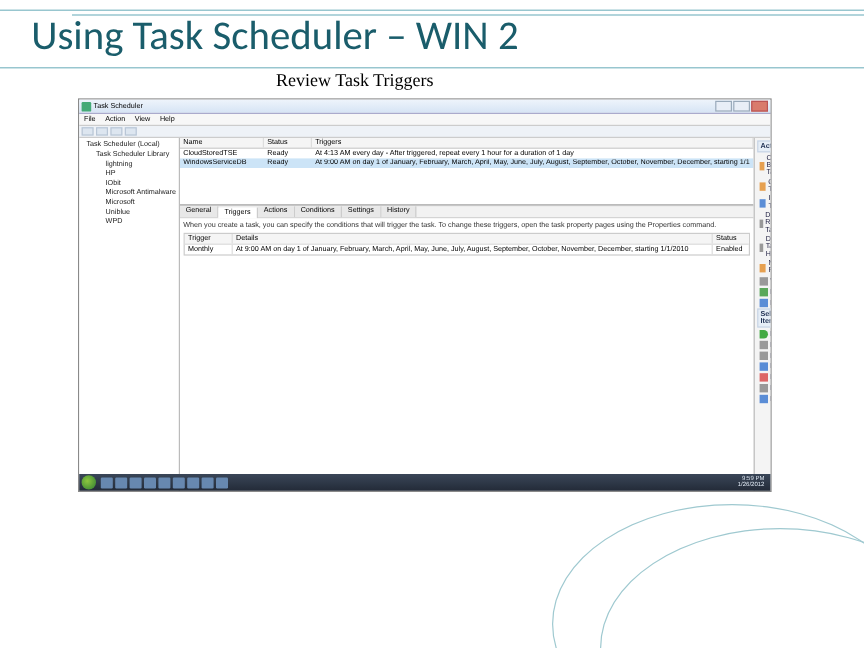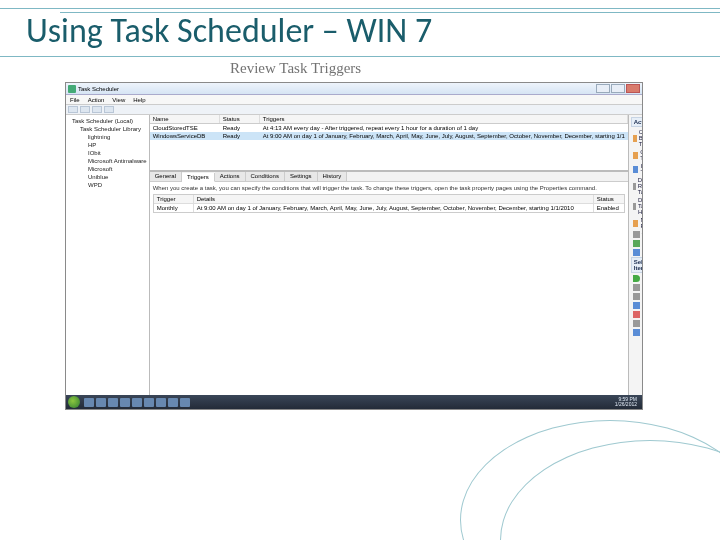--- a/index.html
+++ b/index.html
@@ -2,21 +2,21 @@
 <html><head>
 <meta charset="utf-8">
 <style>
   * { box-sizing: border-box; margin: 0; padding: 0; }
   body { width: 720px; height: 540px; background: #fff; font-family: Calibri, Arial, sans-serif; position: relative; overflow: hidden; }
   .deco-line { position: absolute; border-top: 1px solid #7fb8c4; }
   .d1 { top: 8px; left: 0; width: 720px; }
   .d2 { top: 12px; left: 60px; width: 660px; }
   .d3 { top: 56px; left: 0; width: 720px; }
   .slide-title { position: absolute; top: 10px; left: 26px; font-size: 34px; color: #1a5d6b; font-weight: 400; }
-  .subtitle { position: absolute; top: 60px; left: 230px; font-size: 15px; font-family: 'Times New Roman', serif; color: #737373; }
+  .subtitle { position: absolute; top: 60px; left: 230px; font-size: 15px; font-family: 'Times New Roman', serif; color: #000000; }
   .shot { position: absolute; top: 82px; left: 65px; width: 578px; height: 328px; border: 1px solid #8a8a8a; background: #f4f4f4; font-size: 6px; font-family: 'Segoe UI', Tahoma, sans-serif; display: flex; flex-direction: column; }
   .titlebar { height: 12px; background: linear-gradient(#eef4fb,#d6e4f4); border-bottom: 1px solid #aac; display: flex; align-items: center; justify-content: space-between; padding: 0 2px; }
   .titlebar-left { display: flex; align-items: center; gap: 2px; }
   .ts-icon { width: 8px; height: 8px; background: #4a7; border-radius: 1px; }
   .winbtns { display: flex; gap: 1px; }
   .winbtns span { width: 14px; height: 9px; background: #e8eef7; border: 1px solid #9ab; display: inline-block; }
   .winbtns .close { background: #d97b6c; border-color: #b55; }
   .menubar { height: 10px; background: #f7f7f7; border-bottom: 1px solid #ccc; display: flex; align-items: center; gap: 8px; padding: 0 4px; }
   .toolbar { height: 10px; background: #eef2f7; border-bottom: 1px solid #ccc; display: flex; align-items: center; gap: 2px; padding: 0 2px; }
   .toolbar span { width: 10px; height: 7px; background: #dde6f0; border: 1px solid #b9c6d6; }
@@ -64,21 +64,21 @@
   .tb-spacer { flex: 1; }
   .tb-time { color: #dfe8f3; font-size: 5px; text-align: right; line-height: 1; padding: 0 3px; }
   .deco-arc { position: absolute; bottom: -80px; right: -40px; width: 300px; height: 200px; border: 1px solid #9fc9d0; border-radius: 50%; }
   .deco-arc2 { position: absolute; bottom: -100px; right: -80px; width: 300px; height: 200px; border: 1px solid #9fc9d0; border-radius: 50%; }
 </style>
 </head>
 <body>
 
 <div class="deco-line d1"></div>
 <div class="deco-line d2"></div>
-<div class="slide-title">Using Task Scheduler – WIN 7</div>
+<div class="slide-title">Using Task Scheduler – WIN 2</div>
 <div class="deco-line d3"></div>
 <div class="subtitle">Review Task Triggers</div>
 
 <div class="shot">
   <div class="titlebar">
     <div class="titlebar-left">
       <span class="ts-icon"></span>
       <span>Task Scheduler</span>
     </div>
     <div class="winbtns">

